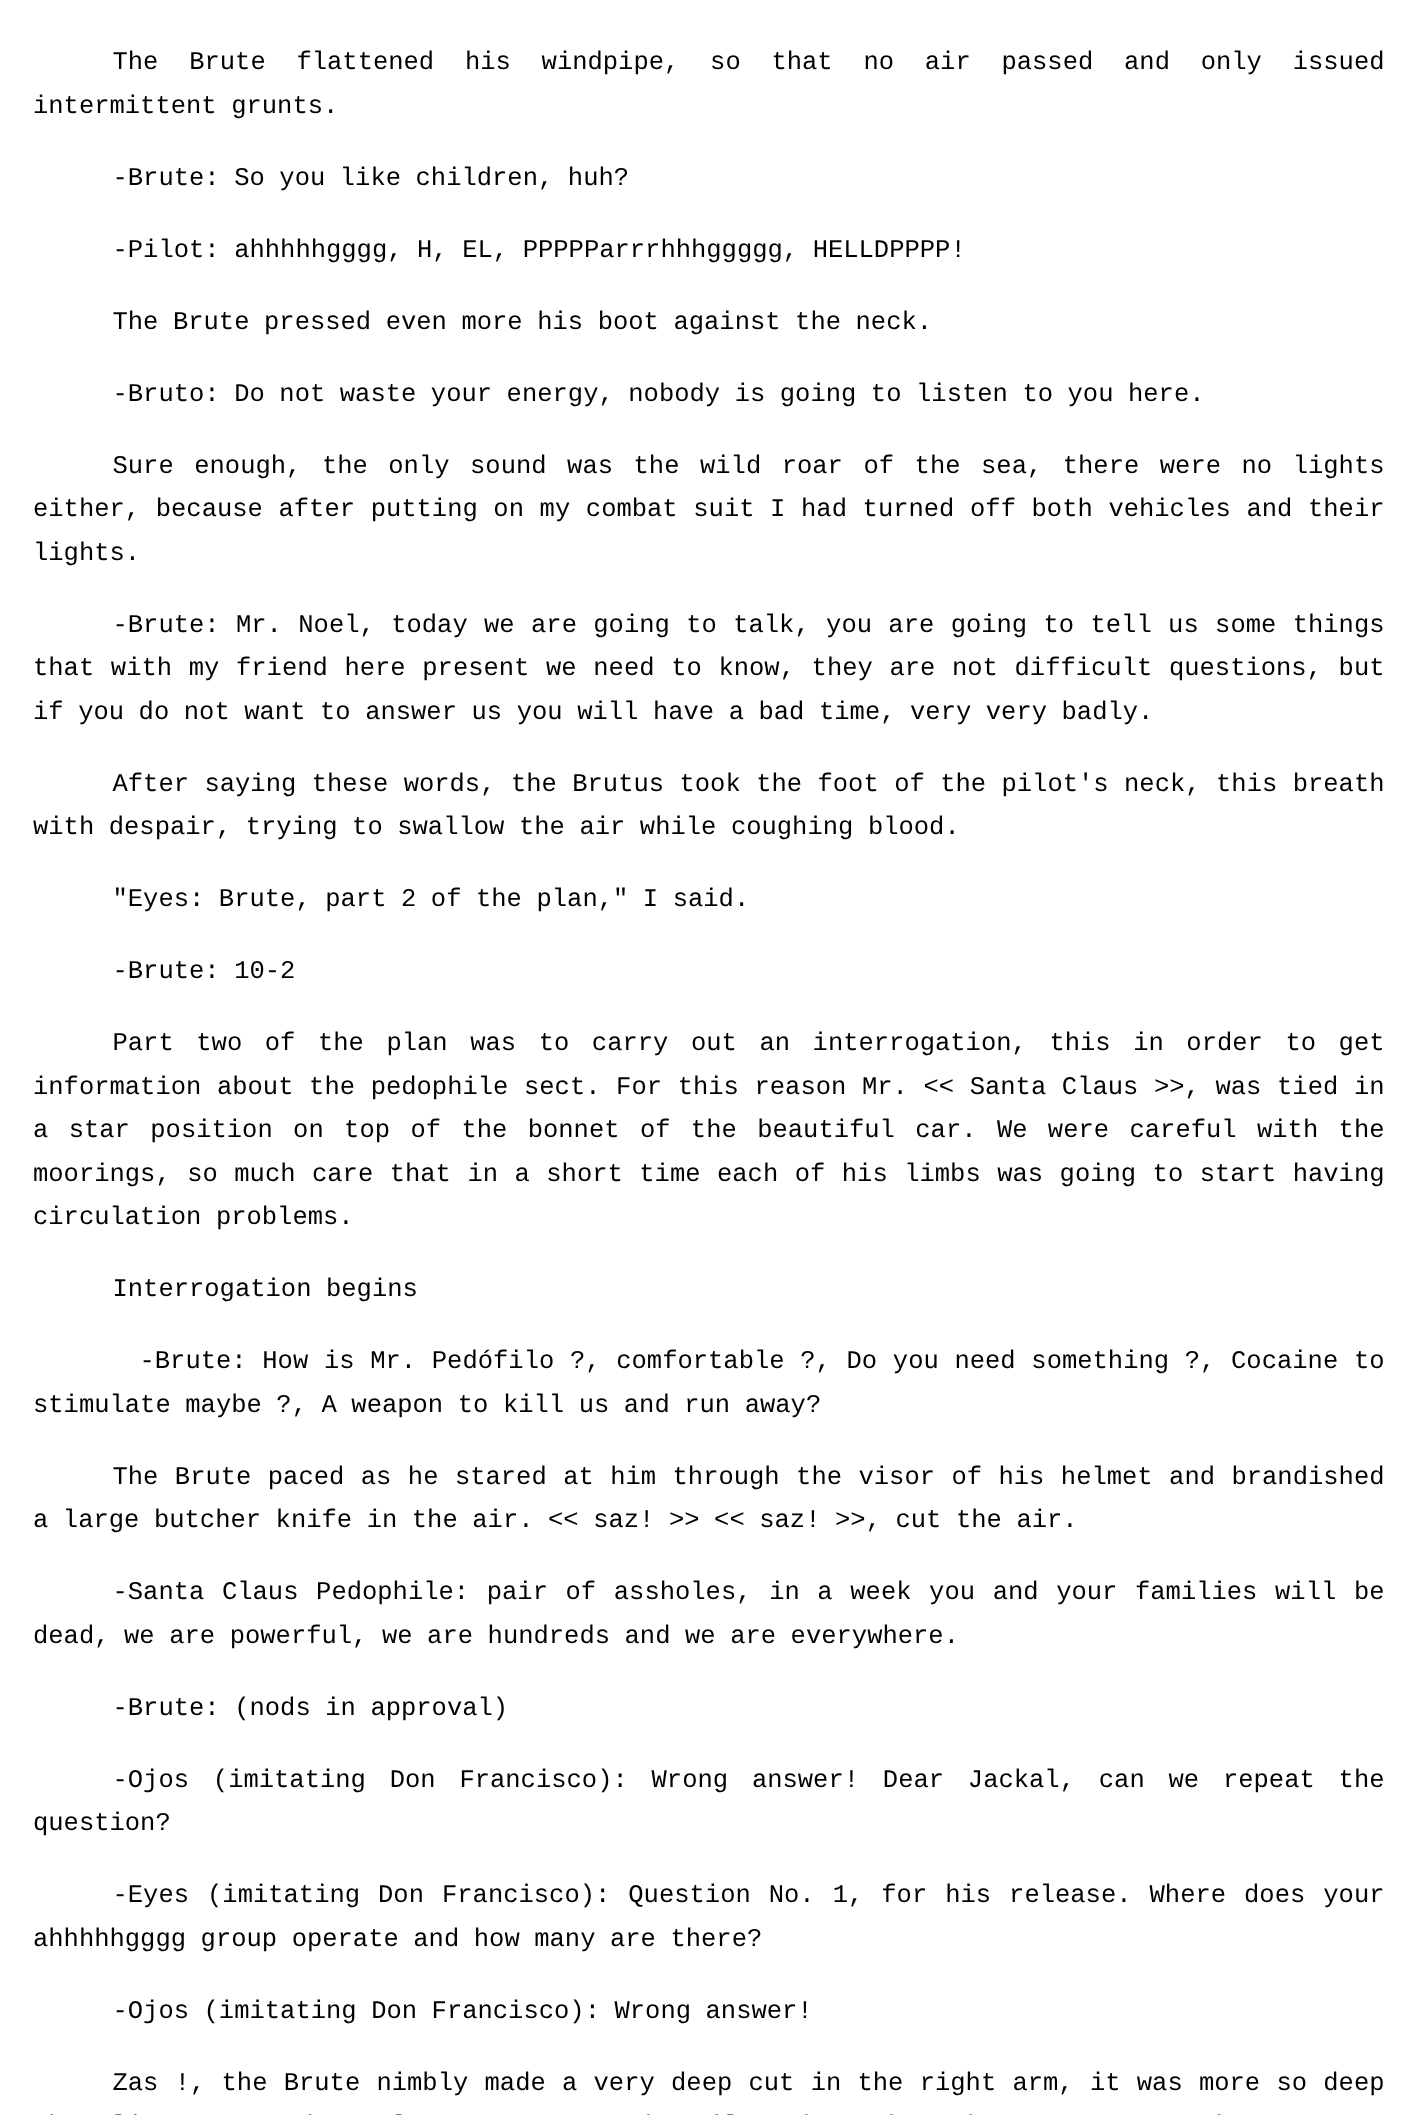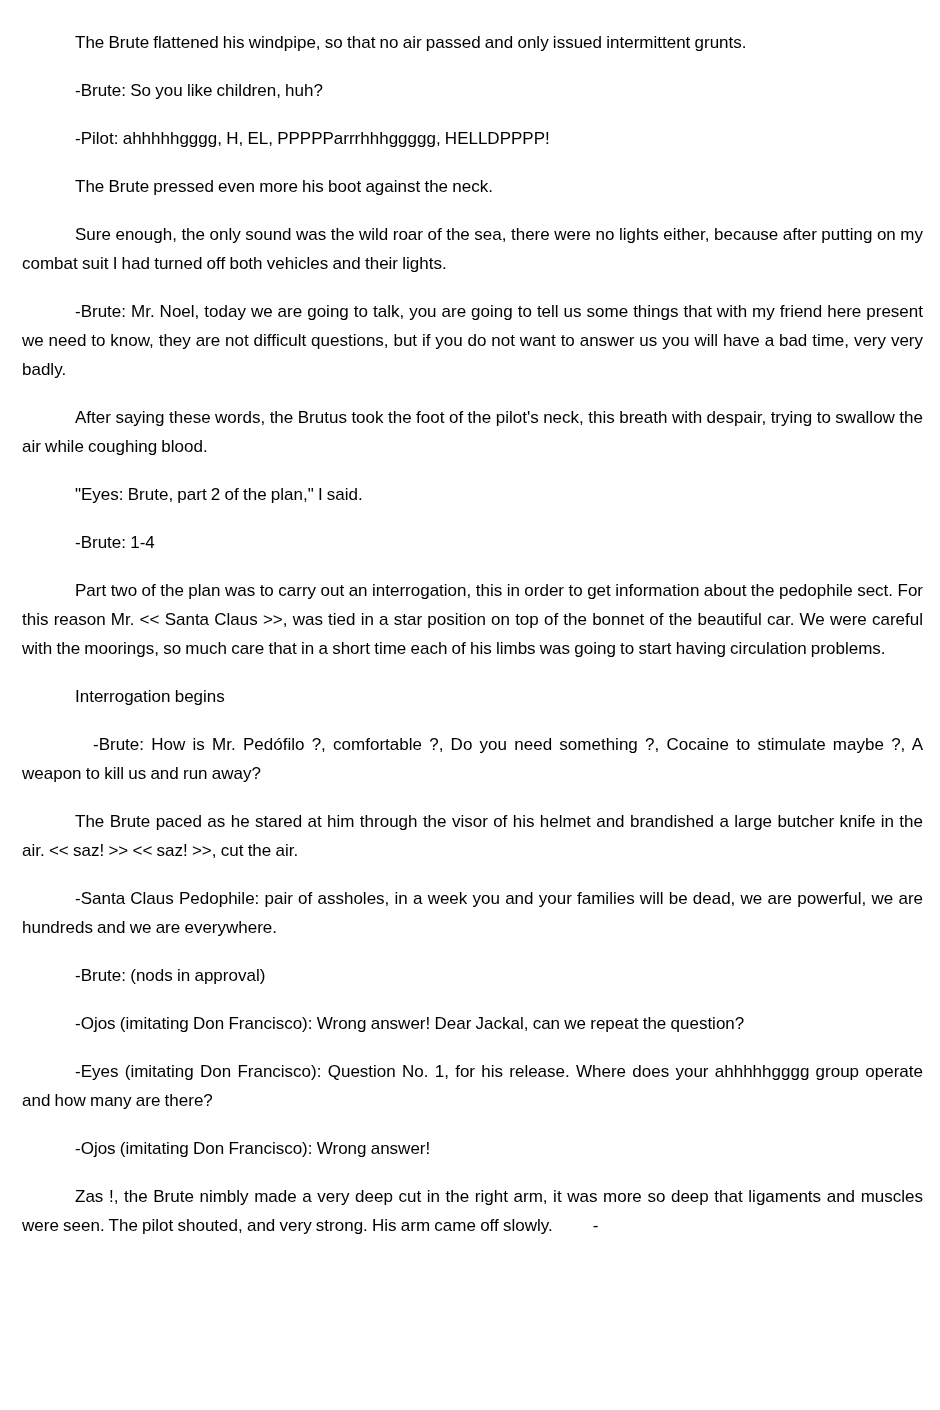--- a/index.html
+++ b/index.html
@@ -1,15 +1,15 @@
 <!DOCTYPE html>
 <html><head>
 <meta charset="utf-8">
 <style>
-  * { margin: 0; padding: 0; box-sizing: border-box; }
+  * { margin: 0; padding: 0; box-sizing: border-box; font-family: Liberation Mono, monospace; }
   html, body { background: #ffffff; }
   .page {
     width: 940px;
     min-height: 1410px;
     background: #ffffff;
     color: #000000;
     font-family: "Liberation Sans", sans-serif;
     font-size: 17px;
     line-height: 29px;
     padding: 28px 17px 20px 22px;
@@ -28,25 +28,26 @@
   }
 </style>
 </head>
 <body>
 
 <div class="page">
   <p>The Brute flattened his windpipe, so that no air passed and only issued intermittent grunts.</p>
   <p>-Brute: So you like children, huh?</p>
   <p>-Pilot: ahhhhhgggg, H, EL, PPPPParrrhhhggggg, HELLDPPPP!</p>
   <p>The Brute pressed even more his boot against the neck.</p>
+  <p>-Bruto: Do not waste your energy, nobody is going to listen to you here.</p>
   <p>Sure enough, the only sound was the wild roar of the sea, there were no lights either, because after putting on my combat suit I had turned off both vehicles and their lights.</p>
   <p>-Brute: Mr. Noel, today we are going to talk, you are going to tell us some things that with my friend here present we need to know, they are not difficult questions, but if you do not want to answer us you will have a bad time, very very badly.</p>
   <p>After saying these words, the Brutus took the foot of the pilot's neck, this breath with despair, trying to swallow the air while coughing blood.</p>
   <p>"Eyes: Brute, part 2 of the plan," I said.</p>
-  <p>-Brute: 1-4</p>
+  <p>-Brute: 10-2</p>
   <p>Part two of the plan was to carry out an interrogation, this in order to get information about the pedophile sect. For this reason Mr. &lt;&lt; Santa Claus &gt;&gt;, was tied in a star position on top of the bonnet of the beautiful car. We were careful with the moorings, so much care that in a short time each of his limbs was going to start having circulation problems.</p>
   <p>Interrogation begins</p>
   <p class="deep-indent">-Brute: How is Mr. Pedófilo ?, comfortable ?, Do you need something ?, Cocaine to stimulate maybe ?, A weapon to kill us and run away?</p>
   <p>The Brute paced as he stared at him through the visor of his helmet and brandished a large butcher knife in the air. &lt;&lt; saz! &gt;&gt; &lt;&lt; saz! &gt;&gt;, cut the air.</p>
   <p>-Santa Claus Pedophile: pair of assholes, in a week you and your families will be dead, we are powerful, we are hundreds and we are everywhere.</p>
   <p>-Brute: (nods in approval)</p>
   <p>-Ojos (imitating Don Francisco): Wrong answer! Dear Jackal, can we repeat the question?</p>
   <p>-Eyes (imitating Don Francisco): Question No. 1, for his release. Where does your ahhhhhgggg group operate and how many are there?</p>
   <p>-Ojos (imitating Don Francisco): Wrong answer!</p>
   <p>

